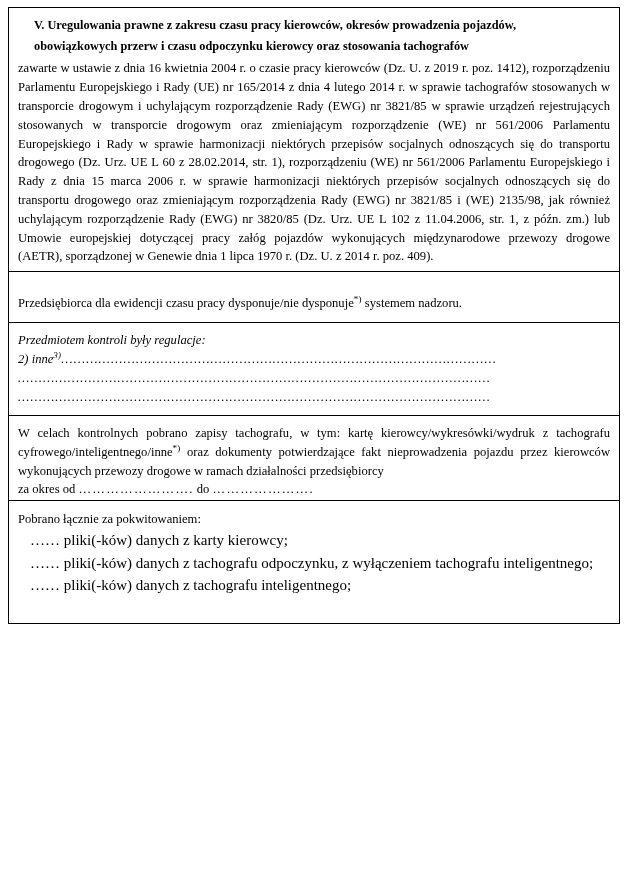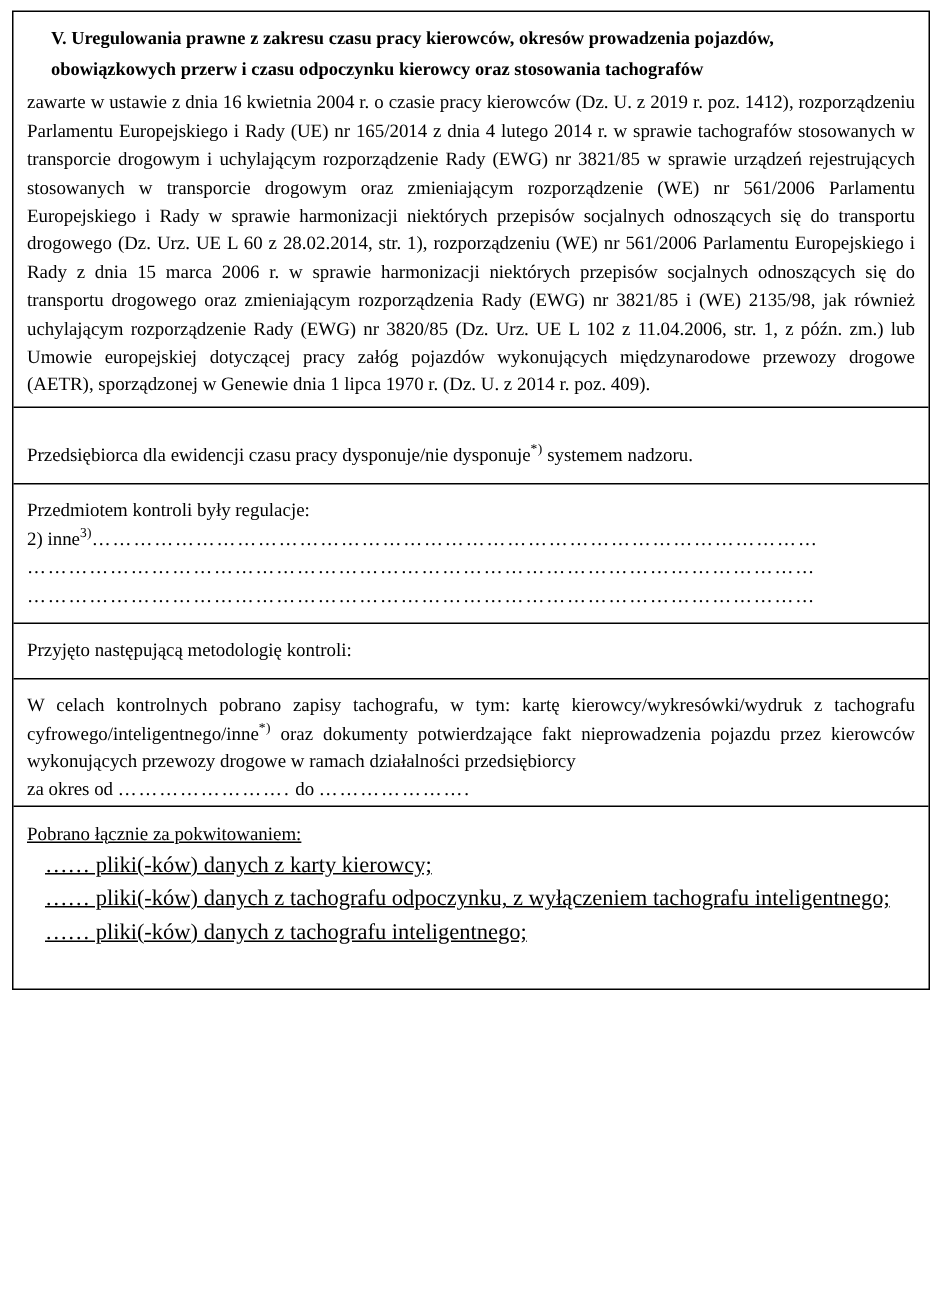--- a/index.html
+++ b/index.html
@@ -94,30 +94,30 @@
   }
 
   .intro-cell {
     padding: 3px 9px 5px 9px;
   }
   .cell-ustalono {
     padding: 8px 9px 9px 9px;
   }
   .cell-przedmiot {
     padding: 8px 9px 8px 9px;
+    font-style: italic;
   }
   .cell-metodologia {
     padding: 8px 9px 9px 9px;
   }
   .cell-cele {
     padding: 8px 9px 1px 9px;
   }
   .cell-pobrano {
     padding: 9px 9px 26px 9px;
-    text-decoration: underline;
   }
 
   .list-line {
     font-size: 15px;
     line-height: 1.5;
     margin-top: 15px;
     padding-left: 12px;
   }
   .list-line:first-of-type {
     margin-top: 14px;
@@ -142,23 +142,20 @@
       <p class="para gap-para"><span>Przedsiębiorca dla ewidencji czasu pracy dysponuje/nie dysponuje</span><sup class="fn">*)</sup><span> systemem nadzoru.</span></p>
     </div>
 
     <div class="cell cell-przedmiot">
       <p class="para nojust">Przedmiotem kontroli były regulacje:</p>
       <p class="para nojust gap-small"><span>2) inne</span><sup class="fn">3)</sup><span class="dotfill">……………………………………………………………………………………………</span></p>
       <span class="dotline">……………………………………………………………………………………………………</span>
       <span class="dotline">……………………………………………………………………………………………………</span>
     </div>
 
-    <div class="cell cell-metodologia">
-      <p class="para nojust">Przyjęto następującą metodologię kontroli:</p>
-    </div>
 
     <div class="cell cell-cele">
       <p class="para"><span>W celach kontrolnych pobrano zapisy tachografu, w tym: kartę kierowcy/wykresówki/wydruk z tachografu cyfrowego/inteligentnego/inne</span><sup class="fn">*)</sup><span> oraz dokumenty potwierdzające fakt nieprowadzenia pojazdu przez kierowców wykonujących przewozy drogowe w ramach działalności przedsiębiorcy</span></p>
       <p class="para nojust"><span>za okres od </span><span class="dotfill">…………………….</span><span> do </span><span class="dotfill">………………….</span></p>
     </div>
 
     <div class="cell cell-pobrano">
       <p class="para nojust">Pobrano łącznie za pokwitowaniem:</p>
       <p class="para nojust list-line">……  pliki(-ków) danych z karty kierowcy;</p>
       <p class="para nojust list-line">……  pliki(-ków) danych z tachografu odpoczynku, z wyłączeniem tachografu inteligentnego;</p>

